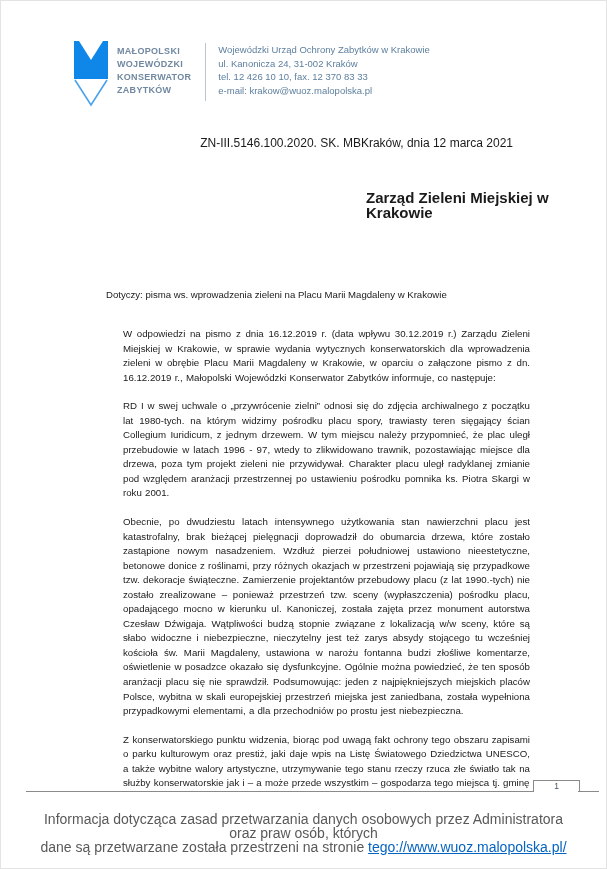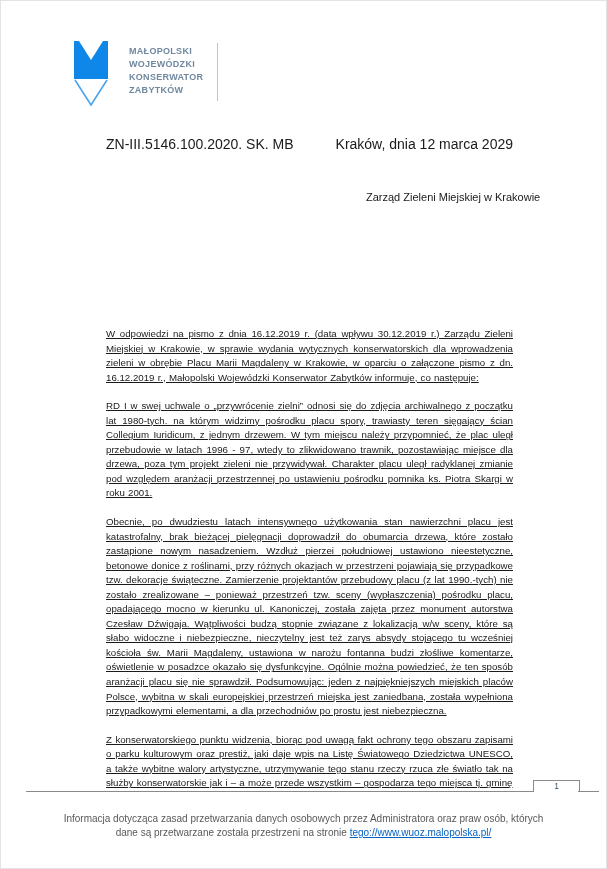--- a/index.html
+++ b/index.html
@@ -13,21 +13,21 @@
     box-sizing:border-box;
     border:1px solid #e3e3e3;
   }
   
   .letterhead{
     position:absolute;left:73px;top:40px;
     display:flex;align-items:flex-start;
   }
   .logo{width:34px;height:66px;flex:0 0 auto;}
   .org-block{
-    margin-left:21px;
+    margin-left:9px;
     padding-top:4px;
     font-size:9px;font-weight:bold;
     line-height:13px;
     color:#7088a0;
     letter-spacing:.3px;
   }
   .org-block div{white-space:nowrap;}
   .head-divider{
     width:1px;align-self:stretch;
     background:#b9c6d2;
@@ -37,36 +37,36 @@
   .office-block{
     margin-left:12px;
     padding-top:2px;
     font-size:9.5px;line-height:13.5px;
     color:#5d7f9e;
   }
   .office-block div{white-space:nowrap;}
   
   .ref-row{
     position:absolute;left:105px;top:135px;width:407px;
-    display:flex;justify-content:space-between;
-    font-size:14px;
+    display:flex;justify-content:flex-end;
+    font-size:12px;
   }
   
   .addressee{
     position:absolute;left:365px;top:189px;
-    font-size:11px;font-weight:normal;line-height:15px;
+    font-size:15px;font-weight:bold;line-height:15px;
   }
   
   .subject{
     position:absolute;left:105px;top:288px;width:407px;
     font-size:9.6px;
   }
   
   .body-text{
-    position:absolute;left:105px;top:326px;width:407px;text-decoration:underline;
+    position:absolute;left:122px;top:326px;width:407px;
   }
   .body-text p{
     margin:0 0 14px 0;
     font-size:9.7px;line-height:14.55px;
     text-align:justify;
     word-spacing:.5px;
   }
   
   .pageno-rule{
     position:absolute;left:25px;top:779px;width:573px;height:12px;
@@ -77,21 +77,21 @@
     position:absolute;left:507px;bottom:0;width:45px;height:11px;
     border:1px solid #8a8a8a;border-bottom:none;
     background:#ffffff;
     font-size:8.5px;color:#44546a;
     text-align:center;line-height:11px;
   }
   
   .footer{
     position:absolute;left:30px;right:30px;top:811px;
     text-align:center;
-    font-size:10px;line-height:14px;
+    font-size:14px;line-height:14px;
     color:#595959;
   }
   .footer a{color:#0563c1;text-decoration:underline;}
 </style>
 </head>
 <body>
 
 <div class="page">
 
   <div class="letterhead">
@@ -100,31 +100,38 @@
       <polygon points="5,0 29,0 17,19" fill="#ffffff"></polygon>
       <polyline points="1,39 17,64 33,39" fill="none" stroke="#4aa3ee" stroke-width="1.6"></polyline>
     </svg>
     <div class="org-block">
       <div>MAŁOPOLSKI</div>
       <div>WOJEWÓDZKI</div>
       <div>KONSERWATOR</div>
       <div>ZABYTKÓW</div>
     </div>
     <div class="head-divider"></div>
+    <div class="office-block">
+      <div>Wojewódzki Urząd Ochrony Zabytków w Krakowie</div>
+      <div>ul. Kanonicza 24, 31-002 Kraków</div>
+      <div>tel. 12 426 10 10, fax. 12 370 83 33</div>
+      <div>e-mail: krakow@wuoz.malopolska.pl</div>
+    </div>
   </div>
 
   <div class="ref-row">
     <span>ZN-III.5146.100.2020. SK. MB</span>
-    <span>Kraków, dnia 12 marca 2029</span>
+    <span>Kraków, dnia 12 marca 2021</span>
   </div>
 
   <div class="addressee">
     <div>Zarząd Zieleni Miejskiej w Krakowie</div>
   </div>
 
+  <div class="subject">Dotyczy: pisma ws. wprowadzenia zieleni na Placu Marii Magdaleny w Krakowie</div>
 
   <div class="body-text">
     <p>W odpowiedzi na pismo z dnia 16.12.2019 r. (data wpływu 30.12.2019 r.) Zarządu Zieleni Miejskiej w Krakowie, w sprawie wydania wytycznych konserwatorskich dla wprowadzenia zieleni w obrębie Placu Marii Magdaleny w Krakowie, w oparciu o załączone pismo z dn. 16.12.2019 r., Małopolski Wojewódzki Konserwator Zabytków informuje, co następuje:</p>
     <p>RD I w swej uchwale o „przywrócenie zielni” odnosi się do zdjęcia archiwalnego z początku lat 1980-tych. na którym widzimy pośrodku placu spory, trawiasty teren sięgający ścian Collegium Iuridicum, z jednym drzewem. W tym miejscu należy przypomnieć, że plac uległ przebudowie w latach 1996 - 97, wtedy to zlikwidowano trawnik, pozostawiając miejsce dla drzewa, poza tym projekt zieleni nie przywidywał. Charakter placu uległ radyklanej zmianie pod względem aranżacji przestrzennej po ustawieniu pośrodku pomnika ks. Piotra Skargi w roku 2001.</p>
     <p>Obecnie, po dwudziestu latach intensywnego użytkowania stan nawierzchni placu jest katastrofalny, brak bieżącej pielęgnacji doprowadził do obumarcia drzewa, które zostało zastąpione nowym nasadzeniem. Wzdłuż pierzei południowej ustawiono nieestetyczne, betonowe donice z roślinami, przy różnych okazjach w przestrzeni pojawiają się przypadkowe tzw. dekoracje świąteczne. Zamierzenie projektantów przebudowy placu (z lat 1990.-tych) nie zostało zrealizowane – ponieważ przestrzeń tzw. sceny (wypłaszczenia) pośrodku placu, opadającego mocno w kierunku ul. Kanoniczej, została zajęta przez monument autorstwa Czesław Dźwigaja. Wątpliwości budzą stopnie związane z lokalizacją w/w sceny, które są słabo widoczne i niebezpieczne, nieczytelny jest też zarys absydy stojącego tu wcześniej kościoła św. Marii Magdaleny, ustawiona w narożu fontanna budzi złośliwe komentarze, oświetlenie w posadzce okazało się dysfunkcyjne. Ogólnie można powiedzieć, że ten sposób aranżacji placu się nie sprawdził. Podsumowując: jeden z najpiękniejszych miejskich placów Polsce, wybitna w skali europejskiej przestrzeń miejska jest zaniedbana, została wypełniona przypadkowymi elementami, a dla przechodniów po prostu jest niebezpieczna.</p>
     <p>Z konserwatorskiego punktu widzenia, biorąc pod uwagą fakt ochrony tego obszaru zapisami o parku kulturowym oraz prestiż, jaki daje wpis na Listę Światowego Dziedzictwa UNESCO, a także wybitne walory artystyczne, utrzymywanie tego stanu rzeczy rzuca złe światło tak na służby konserwatorskie jak i – a może przede wszystkim – gospodarza tego miejsca tj. gminę</p>
   </div>
 
   <div class="pageno-rule">
     <div class="rule-left"></div>

